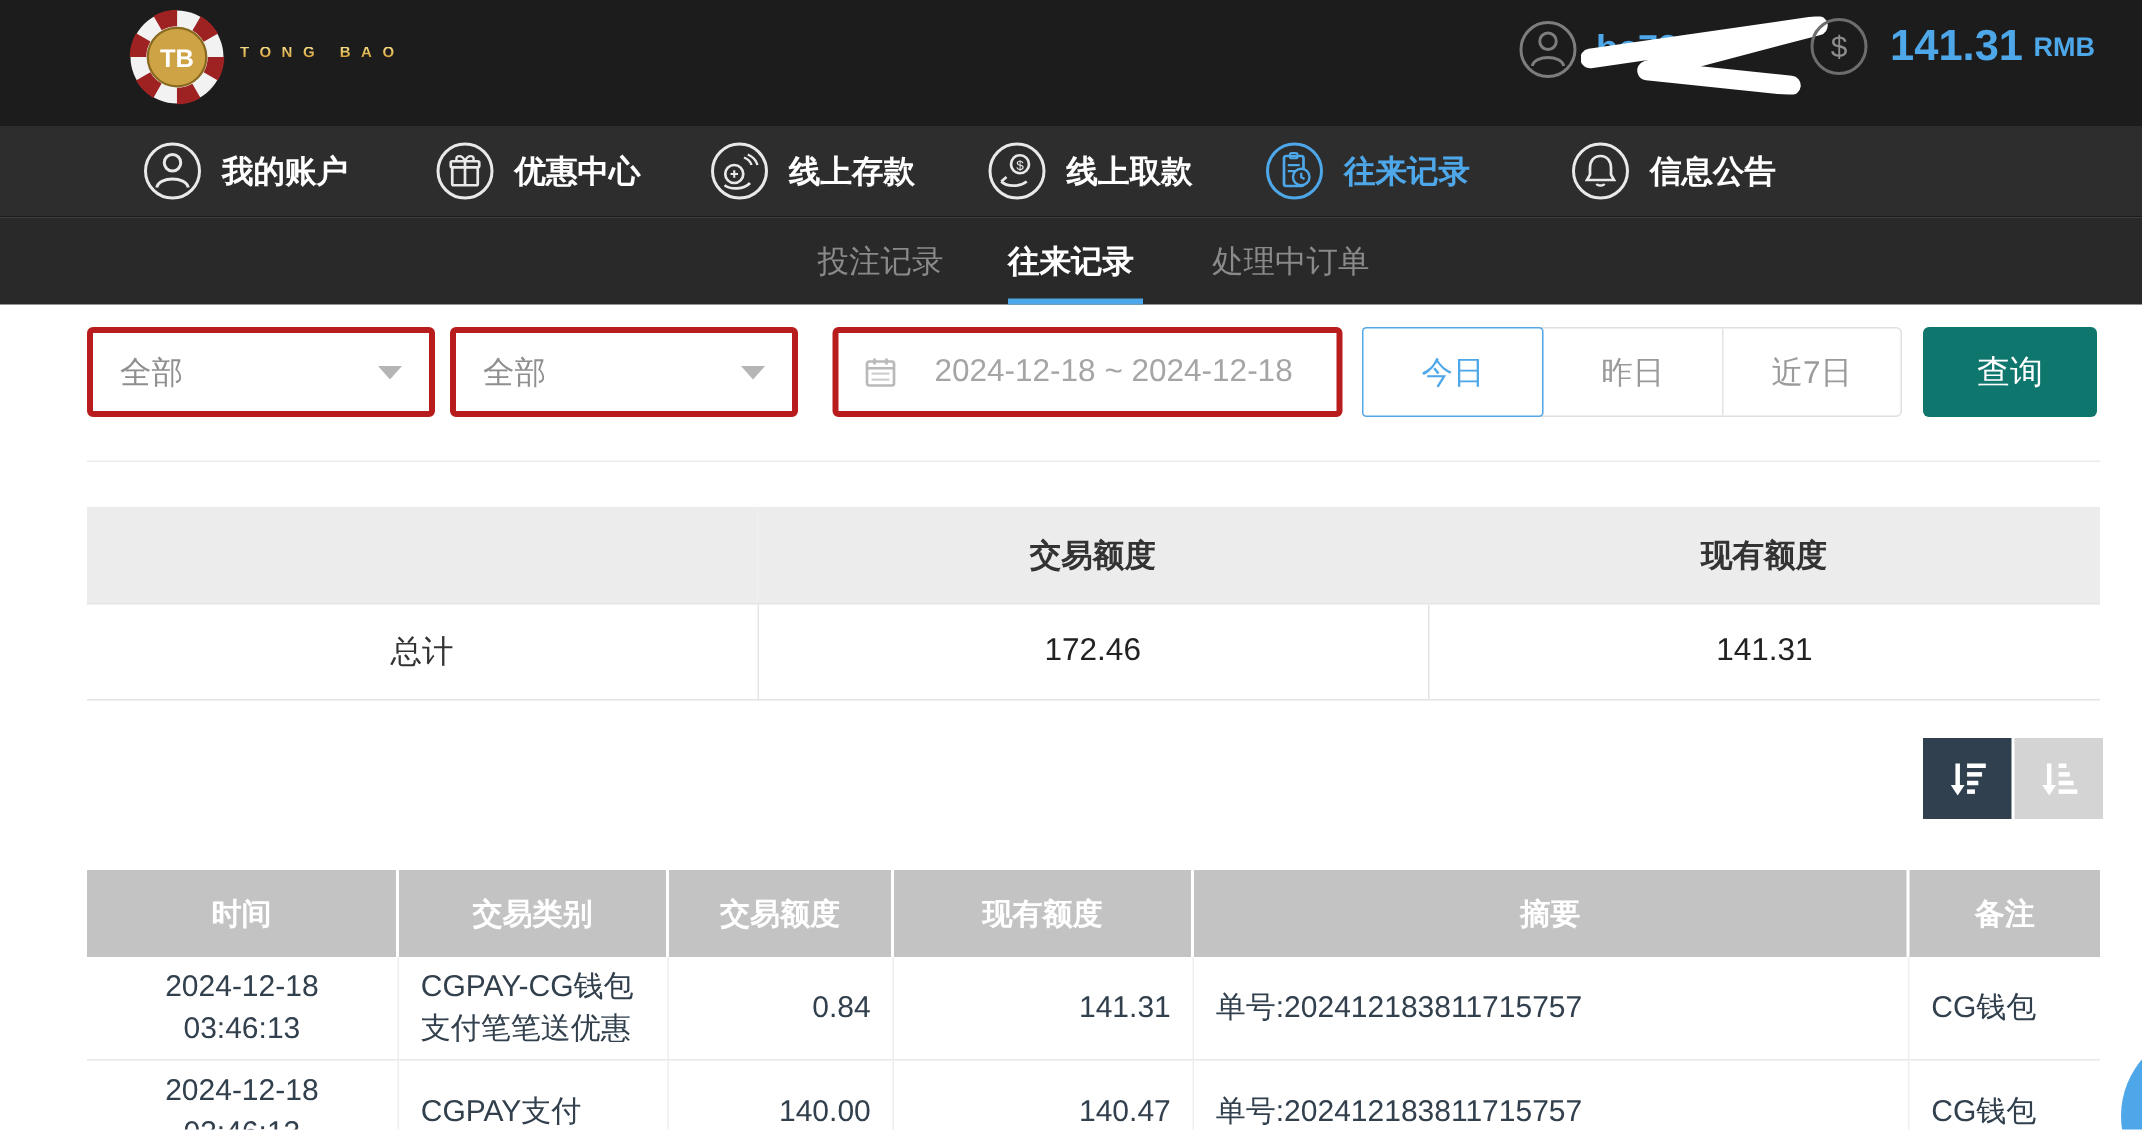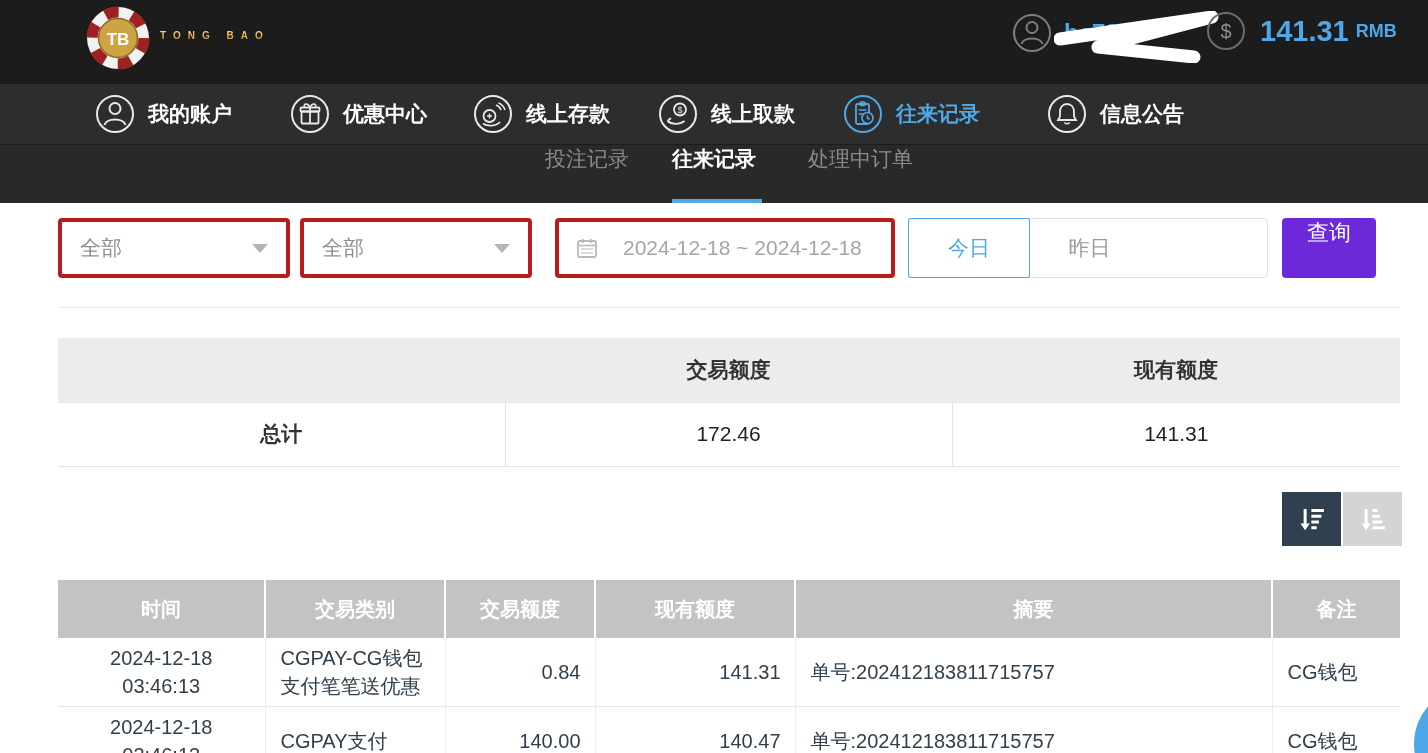--- a/index.html
+++ b/index.html
@@ -34,46 +34,46 @@
 
   
   .mainnav { position:absolute; left:0; top:84px; width:1428px; height:61px; background:#2d2d2d; border-bottom:1px solid #1b1b1b; }
   .nav-item { position:absolute; top:0; height:60px; display:flex; align-items:center; cursor:pointer; }
   .nav-item .nicon { width:40px; height:40px; margin-right:13px; }
   .nav-label { font-size:21px; font-weight:bold; color:#fff; }
   .nav-item.active .nav-label { color:#4da7e8; }
 
   
   .subnav { position:absolute; left:0; top:145px; width:1428px; height:58px; background:#292929; }
-  .tab { position:absolute; top:0; height:58px; display:flex; align-items:flex-start; font-size:21px; color:#8a8a8a; cursor:pointer; }
+  .tab { position:absolute; top:0; height:58px; display:flex; align-items:center; font-size:21px; color:#8a8a8a; cursor:pointer; }
   .tab.active { color:#fff; font-weight:bold; }
   .tab-underline { position:absolute; left:672px; top:54px; width:90px; height:4px; background:#4da7e8; }
 
   
   .select-box, .date-box {
     position:absolute; top:218px; height:60px; border:4px solid #b91c1c; border-radius:4px;
     display:flex; align-items:center; background:#fff; cursor:pointer; font-size:21px; color:#8f8f8f;
   }
   .select-box { width:232px; padding:0 18px; justify-content:space-between; }
   .caret { width:0; height:0; border-left:8px solid transparent; border-right:8px solid transparent; border-top:9px solid #b5b5b5; }
   .date-box { left:555px; width:340px; padding:0 16px; color:#a5a5a5;gap:12px; }
   .date-box .cal { margin-right:12px; }
   .quick-group { position:absolute; left:908px; top:218px; width:360px; height:60px; border:1px solid #dfdfdf; border-radius:4px; display:flex; background:#fff; }
   .quick-btn { width:120px; height:100%; display:flex; align-items:center; justify-content:center; font-size:21px; color:#9a9a9a; cursor:pointer; }
   .quick-btn + .quick-btn { border-left:1px solid #e3e3e3; }
   .quick-btn.active { color:#4da7e8; background:#fff; box-shadow:0 0 0 1px #54a8e8; border-radius:2px; z-index:2; border-left:none; }
-  .search-btn { position:absolute; left:1282px; top:218px; width:94px; height:60px; background:#6d28d9; color:#fff; font-size:22px; border:none; border-radius:4px; cursor:pointer; display:flex; justify-content:center; }
+  .search-btn { position:absolute; left:1282px; top:218px; width:116px; height:60px; background:#0f766e; color:#fff; font-size:22px; border:none; border-radius:4px; cursor:pointer; display:flex; align-items:center; justify-content:center; }
   .divider { position:absolute; left:58px; top:307px; width:1342px; height:1px; background:#ebebeb; }
 
   
   .summary { position:absolute; left:58px; top:338px; width:1342px; border-collapse:collapse; table-layout:fixed; }
   .summary th { height:64px; background:#ececec; font-size:21px; font-weight:bold; color:#333; text-align:center; }
   .summary td { height:64px; background:#fff; font-size:21px; color:#222; text-align:center; border-top:1px solid #e4e4e4; border-bottom:1px solid #e4e4e4; }
   .summary td + td { border-left:1px solid #e4e4e4; }
-  .summary .total-label { font-weight:bold; color:#333; }
+  .summary .total-label { font-weight:normal; color:#333; }
 
   
   .sort-wrap { position:absolute; left:1282px; top:492px; display:flex; }
   .sort-btn { width:59px; height:54px; display:flex; align-items:center; justify-content:center; cursor:pointer; }
   .sort-btn.desc { background:#31404f; margin-right:2px; }
   .sort-btn.asc { background:#d4d4d4; }
 
   
   .records { position:absolute; left:58px; top:580px; width:1342px; border-collapse:collapse; table-layout:fixed; }
   .records th {
@@ -231,20 +231,23 @@
   </svg>
   <span>2024-12-18 ~ 2024-12-18</span>
 </div>
 
 <div class="quick-group">
   <div class="quick-btn active">
     <span>今日</span>
   </div>
   <div class="quick-btn">
     <span>昨日</span>
+  </div>
+  <div class="quick-btn">
+    <span>近7日</span>
   </div>
 </div>
 
 <button class="search-btn">
   <span>查询</span>
 </button>
 
 <div class="divider"></div>
 
 <table class="summary">

